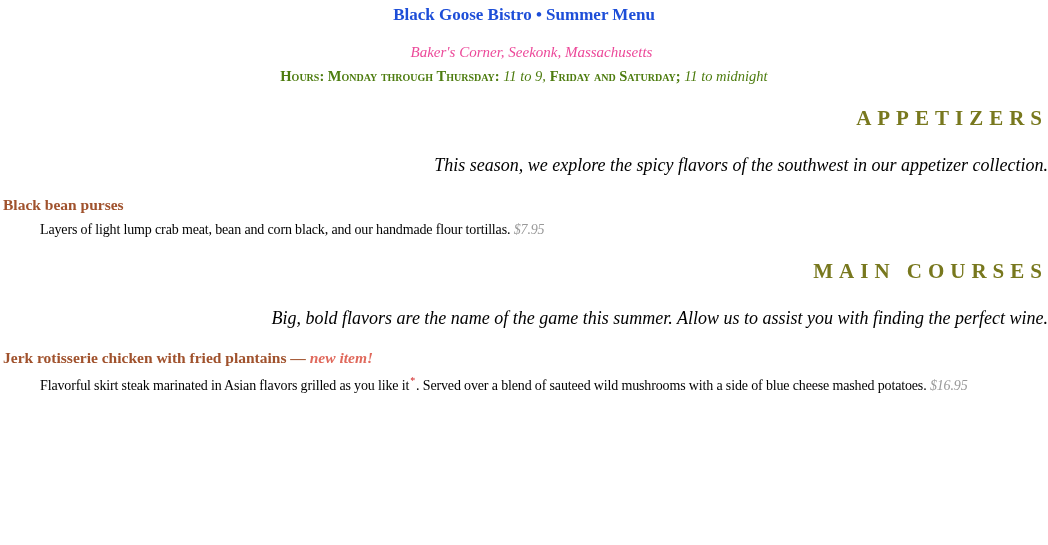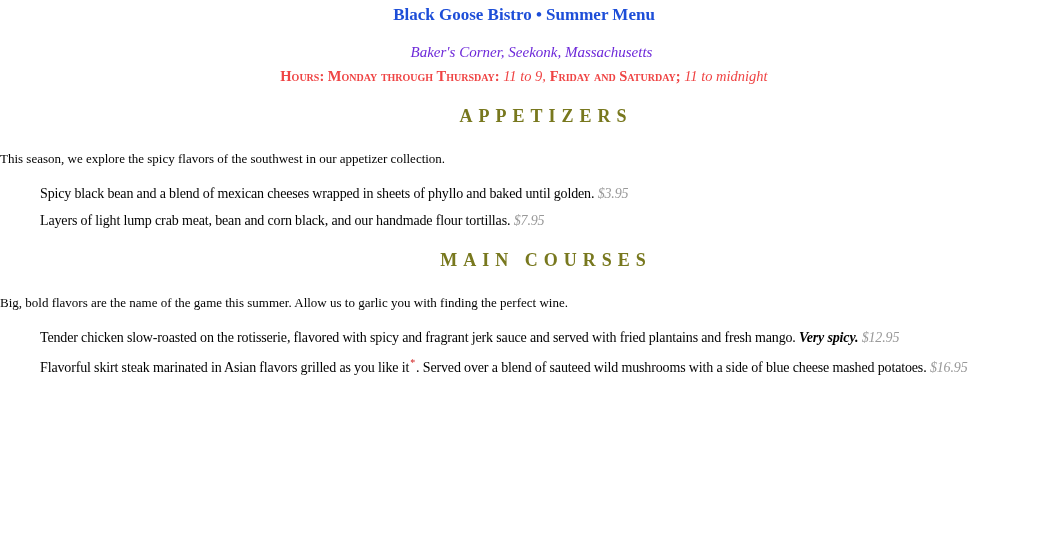--- a/index.html
+++ b/index.html
@@ -19,52 +19,53 @@
     box-sizing: border-box;
   }
   .center { text-align: center; }
 
   .page-title {
     color: #1d4ed8;
     font-weight: bold;
     font-size: 17px;
   }
   .address {
-    color: #6d28d9;
+    color: #ec4899;
     font-style: italic;
     font-size: 15px;
     margin-top: 18px;
     padding-left: 15px;
   }
   .hours {
-    color: #ef4444;
+    color: #4d7c0f;
     font-weight: bold;
     font-variant: small-caps;
     font-size: 14.5px;
     margin-top: 7px;
   }
   .hours .time {
     font-variant: normal;
     font-style: italic;
     font-weight: normal;
   }
 
   .section-heading {
     color: #78781e;
     font-weight: bold;
-    font-size: 18px;
+    font-size: 21px;
     letter-spacing: 6px;
     text-transform: uppercase;
-    text-align: center;
+    text-align: right;
     margin: 20px 0 24px 0;
     padding-left: 44px;
   }
   .section-intro {
-    text-align: left;
-    font-size: 13px;
+    text-align: right;
+    font-style: italic;
+    font-size: 18px;
     margin: 0 0 19px 0;
   }
 
   .dish-name {
     color: #a0522d;
     font-weight: bold;
     font-size: 15.5px;
     margin: 0 0 8px 0;
     padding-left: 3px;
   }
@@ -103,41 +104,37 @@
     <span>Monday through Thursday:</span>
     <span class="time">11 to 9,</span>
     <span>Friday and Saturday;</span>
     <span class="time">11 to midnight</span>
   </div>
 
   <div class="section-heading">Appetizers</div>
   <div class="section-intro">This season, we explore the spicy flavors of the southwest in our appetizer collection.</div>
 
   <div>
-    <div class="dish-desc">
-      <span>Spicy black bean and a blend of mexican cheeses wrapped in sheets of phyllo and baked until golden.</span>
-      <span class="price">$3.95</span>
-    </div>
+    <div class="dish-name">Black bean purses</div>
   </div>
 
   <div>
     <div class="dish-desc">
       <span>Layers of light lump crab meat, bean and corn black, and our handmade flour tortillas.</span>
       <span class="price">$7.95</span>
     </div>
   </div>
 
   <div class="section-heading">Main Courses</div>
-  <div class="section-intro">Big, bold flavors are the name of the game this summer. Allow us to garlic you with finding the perfect wine.</div>
+  <div class="section-intro">Big, bold flavors are the name of the game this summer. Allow us to assist you with finding the perfect wine.</div>
 
   <div>
-    <div class="dish-desc">
-      <span>Tender chicken slow-roasted on the rotisserie, flavored with spicy and fragrant jerk sauce and served with fried plantains and fresh mango.</span>
-      <span class="spicy">Very spicy.</span>
-      <span class="price">$12.95</span>
+    <div class="dish-name">
+      <span>Jerk rotisserie chicken with fried plantains —</span>
+      <span class="new-item">new item!</span>
     </div>
   </div>
 
 
   <div>
     <div class="dish-desc"><span>Flavorful skirt steak marinated in Asian flavors grilled as you like it</span><sup class="warn-mark">*</sup><span>. Served over a blend of sauteed wild mushrooms with a side of blue cheese mashed potatoes.</span>
       <span class="price">$16.95</span>
     </div>
   </div>
 

